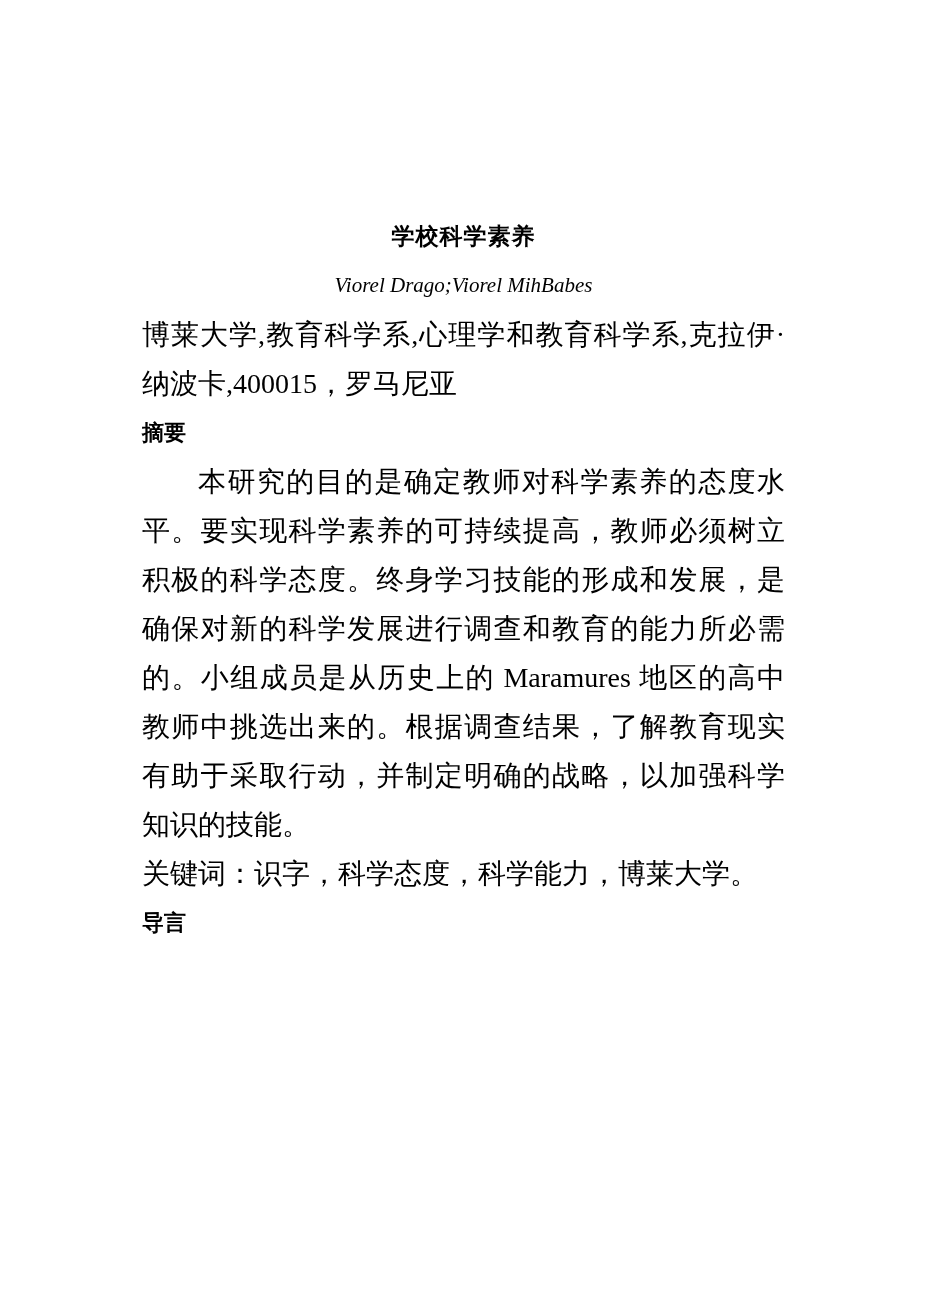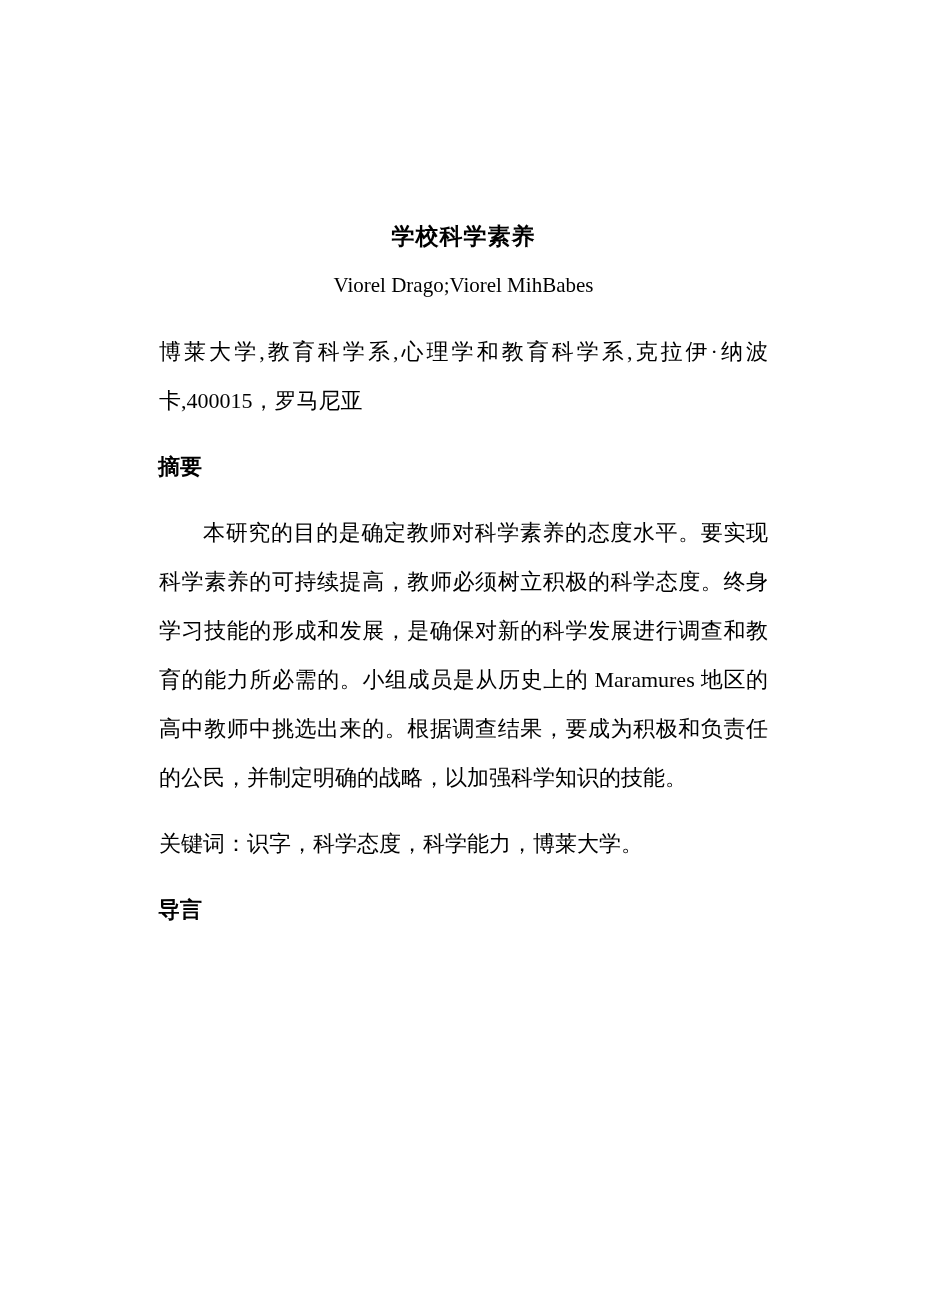--- a/index.html
+++ b/index.html
@@ -25,53 +25,54 @@
     font-weight: bold;
     text-align: center;
     letter-spacing: 1px;
   }
   .authors {
     margin: 0;
     font-size: 21px;
     line-height: 49px;
     text-align: center;
     font-weight: normal;
+    font-style: italic;
   }
   .body-text {
-    margin: 17px;
-    font-size: 22px;
+    margin: 0;
+    font-size: 28px;
     line-height: 49px;
     text-align: justify;
     text-justify: inter-ideograph;
   }
   .indent {
     text-indent: 2em;
   }
   .section-heading {
-    margin: 16px;
+    margin: 0;
     font-size: 22px;
     line-height: 49px;
     font-weight: bold;
     text-align: left;
   }
 </style>
 </head>
 <body>
 
 <div class="page">
 
   <h1 class="doc-title">学校科学素养</h1>
 
   <p class="authors">Viorel Drago;Viorel MihBabes</p>
 
   <p class="body-text">博莱大学,教育科学系,心理学和教育科学系,克拉伊·纳波卡,400015，罗马尼亚</p>
 
   <h2 class="section-heading">摘要</h2>
 
-  <p class="body-text indent">本研究的目的是确定教师对科学素养的态度水平。要实现科学素养的可持续提高，教师必须树立积极的科学态度。终身学习技能的形成和发展，是确保对新的科学发展进行调查和教育的能力所必需的。小组成员是从历史上的 Maramures 地区的高中教师中挑选出来的。根据调查结果，要成为积极和负责任的公民，并制定明确的战略，以加强科学知识的技能。</p>
+  <p class="body-text indent">本研究的目的是确定教师对科学素养的态度水平。要实现科学素养的可持续提高，教师必须树立积极的科学态度。终身学习技能的形成和发展，是确保对新的科学发展进行调查和教育的能力所必需的。小组成员是从历史上的 Maramures 地区的高中教师中挑选出来的。根据调查结果，了解教育现实有助于采取行动，并制定明确的战略，以加强科学知识的技能。</p>
 
 
   <p class="body-text">关键词：识字，科学态度，科学能力，博莱大学。</p>
 
   <h2 class="section-heading">导言</h2>
 
 
 </div>
 
 </body></html>

